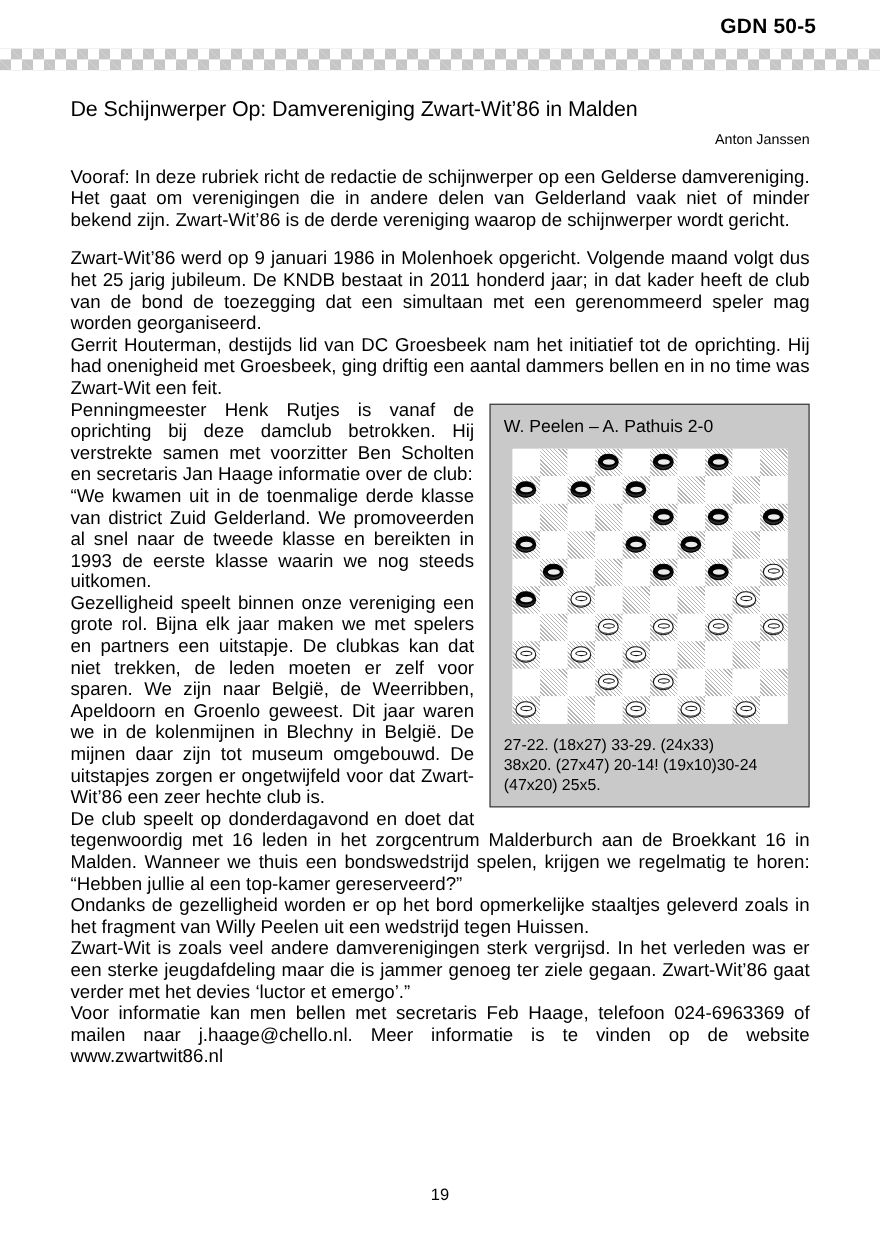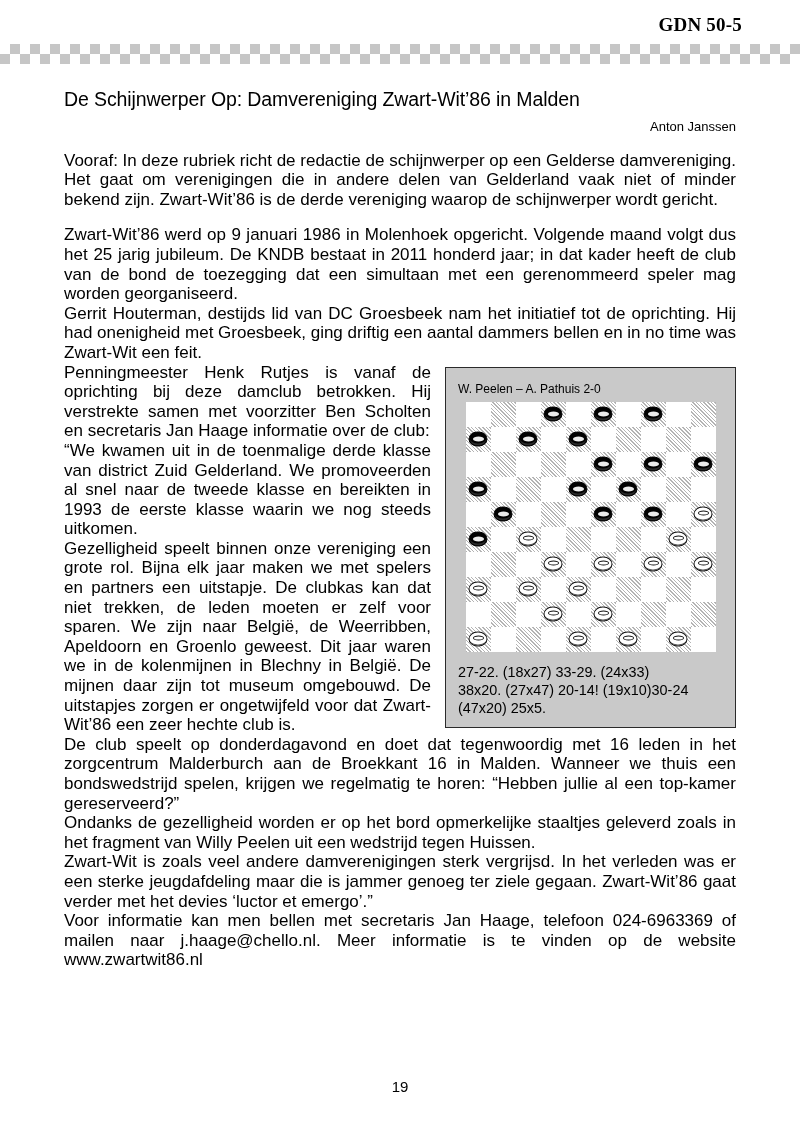--- a/index.html
+++ b/index.html
@@ -23,21 +23,20 @@
     box-sizing: border-box;
   }
 
   
   .header {
     position: absolute;
     top: 0;
     left: 0;
     width: 800px;
     height: 62px;
-    font-family: Liberation Serif, serif;
   }
   .header-title {
     position: absolute;
     right: 58px;
     top: 14px;
     font-size: 19px;
     font-weight: bold;
     letter-spacing: 0.2px;
     color: #000;
   }
@@ -89,23 +88,23 @@
   .diagram {
     float: right;
     width: 291px;
     margin: 4px 0 6px 14px;
     background: #c9c9c9;
     border: 1.5px solid #2b2b2b;
     box-sizing: border-box;
     padding: 12px 10px 10px 10px;
   }
   .diagram-title {
-    font-size: 12px;
+    font-size: 16px;
     line-height: 18px;
-    margin: 0 0 4px 2px;
+    margin: 0 0 10px 2px;
     white-space: nowrap;
   }
 
   
   .board {
     width: 250px;
     height: 250px;
     margin: 0 auto;
     display: grid;
     grid-template-columns: repeat(10, 25px);
@@ -379,19 +378,19 @@
 38x20. (27x47) 20-14! (19x10)30-24
 (47x20) 25x5.</div>
     </div>
 
     <p class="body-par">Penningmeester Henk Rutjes is vanaf de oprichting bij deze damclub betrokken. Hij verstrekte samen met voorzitter Ben Scholten en secretaris Jan Haage informatie over de club:</p>
     <p class="body-par">“We kwamen uit in de toenmalige derde klasse van district Zuid Gelderland. We promoveerden al snel naar de tweede klasse en bereikten in 1993 de eerste klasse waarin we nog steeds uitkomen.</p>
     <p class="body-par">Gezelligheid speelt binnen onze vereniging een grote rol. Bijna elk jaar maken we met spelers en partners een uitstapje. De clubkas kan dat niet trekken, de leden moeten er zelf voor sparen. We zijn naar België, de Weerribben, Apeldoorn en Groenlo geweest. Dit jaar waren we in de kolenmijnen in Blechny in België. De mijnen daar zijn tot museum omgebouwd. De uitstapjes zorgen er ongetwijfeld voor dat Zwart-Wit’86 een zeer hechte club is.</p>
     <p class="body-par">De club speelt op donderdagavond en doet dat tegenwoordig met 16 leden in het zorgcentrum Malderburch aan de Broekkant 16 in Malden. Wanneer we thuis een bondswedstrijd spelen, krijgen we regelmatig te horen: “Hebben jullie al een top-kamer gereserveerd?”</p>
     <p class="body-par">Ondanks de gezelligheid worden er op het bord opmerkelijke staaltjes geleverd zoals in het fragment van Willy Peelen uit een wedstrijd tegen Huissen.</p>
     <p class="body-par">Zwart-Wit is zoals veel andere damverenigingen sterk vergrijsd. In het verleden was er een sterke jeugdafdeling maar die is jammer genoeg ter ziele gegaan. Zwart-Wit’86 gaat verder met het devies ‘luctor et emergo’.”</p>
-    <p class="body-par">Voor informatie kan men bellen met secretaris Jan Haage, telefoon 024-6963369 of mailen naar j.haage@chello.nl. Meer informatie is te vinden op de website www.zwartwit86.nl</p>
+    <p class="body-par">Voor informatie kan men bellen met secretaris Feb Haage, telefoon 024-6963369 of mailen naar j.haage@chello.nl. Meer informatie is te vinden op de website www.zwartwit86.nl</p>
 
   </div>
 
   <div class="footer-page">19</div>
 
 </div>
 
 </body></html>

